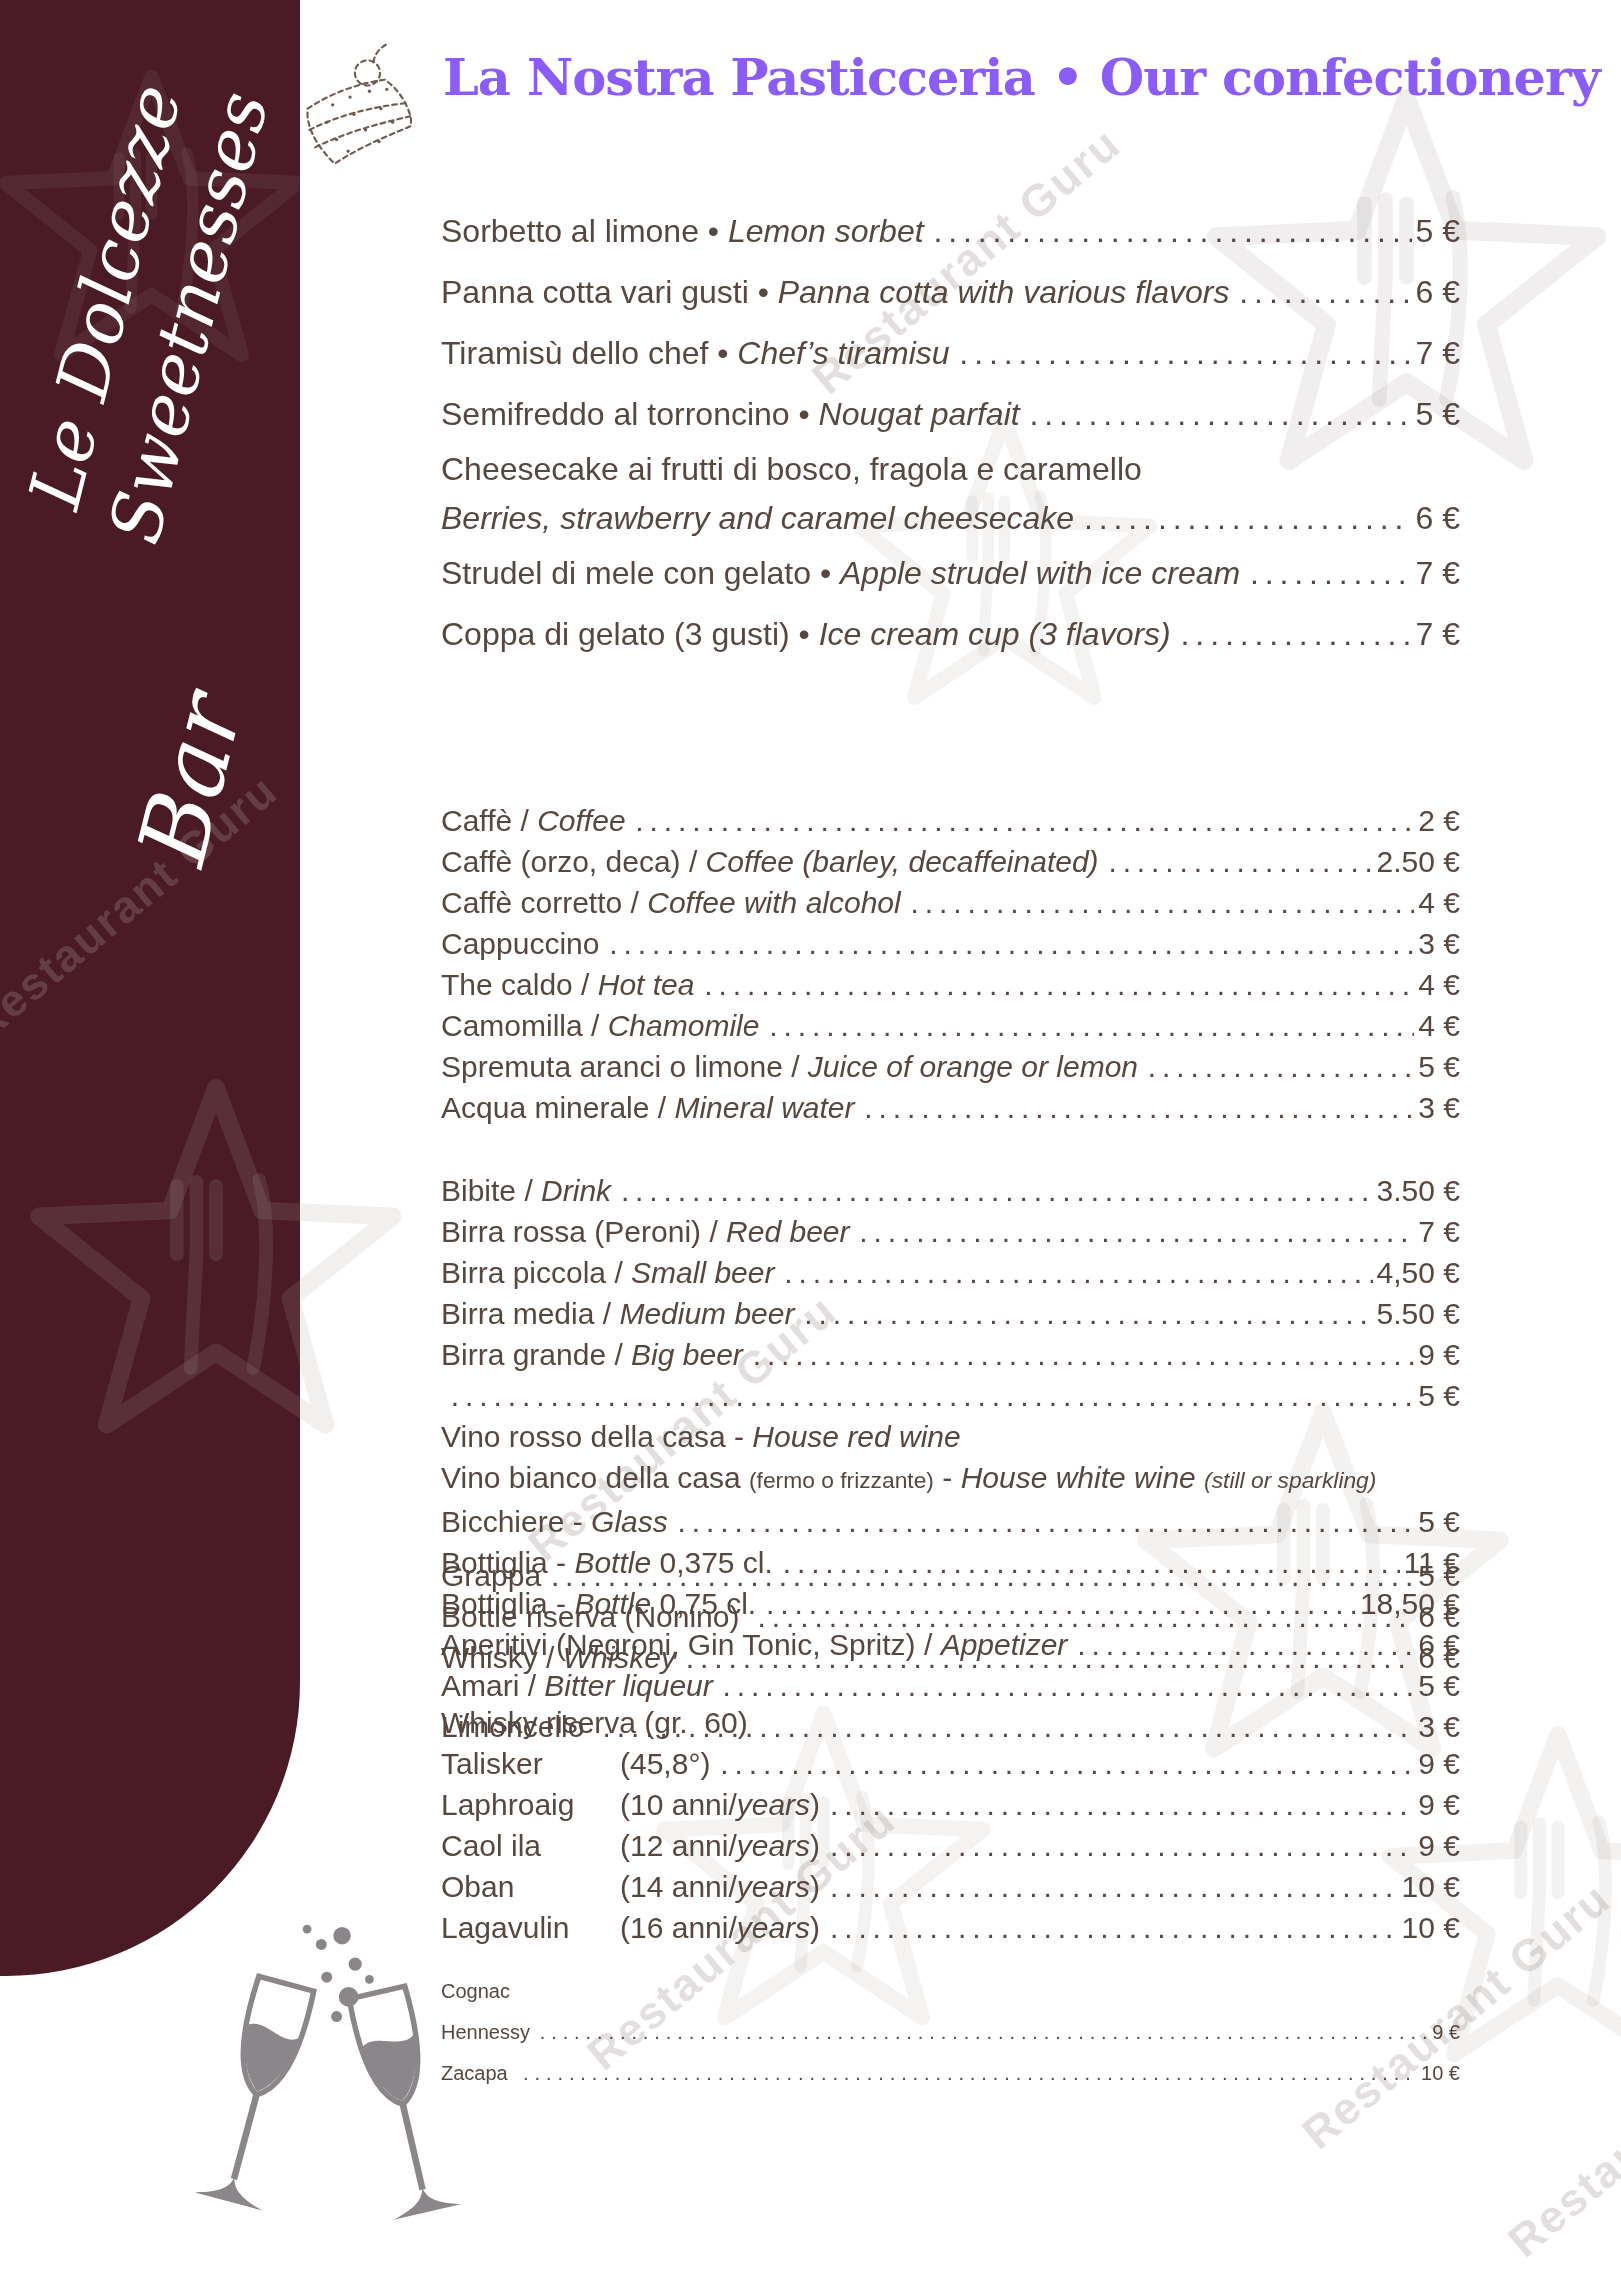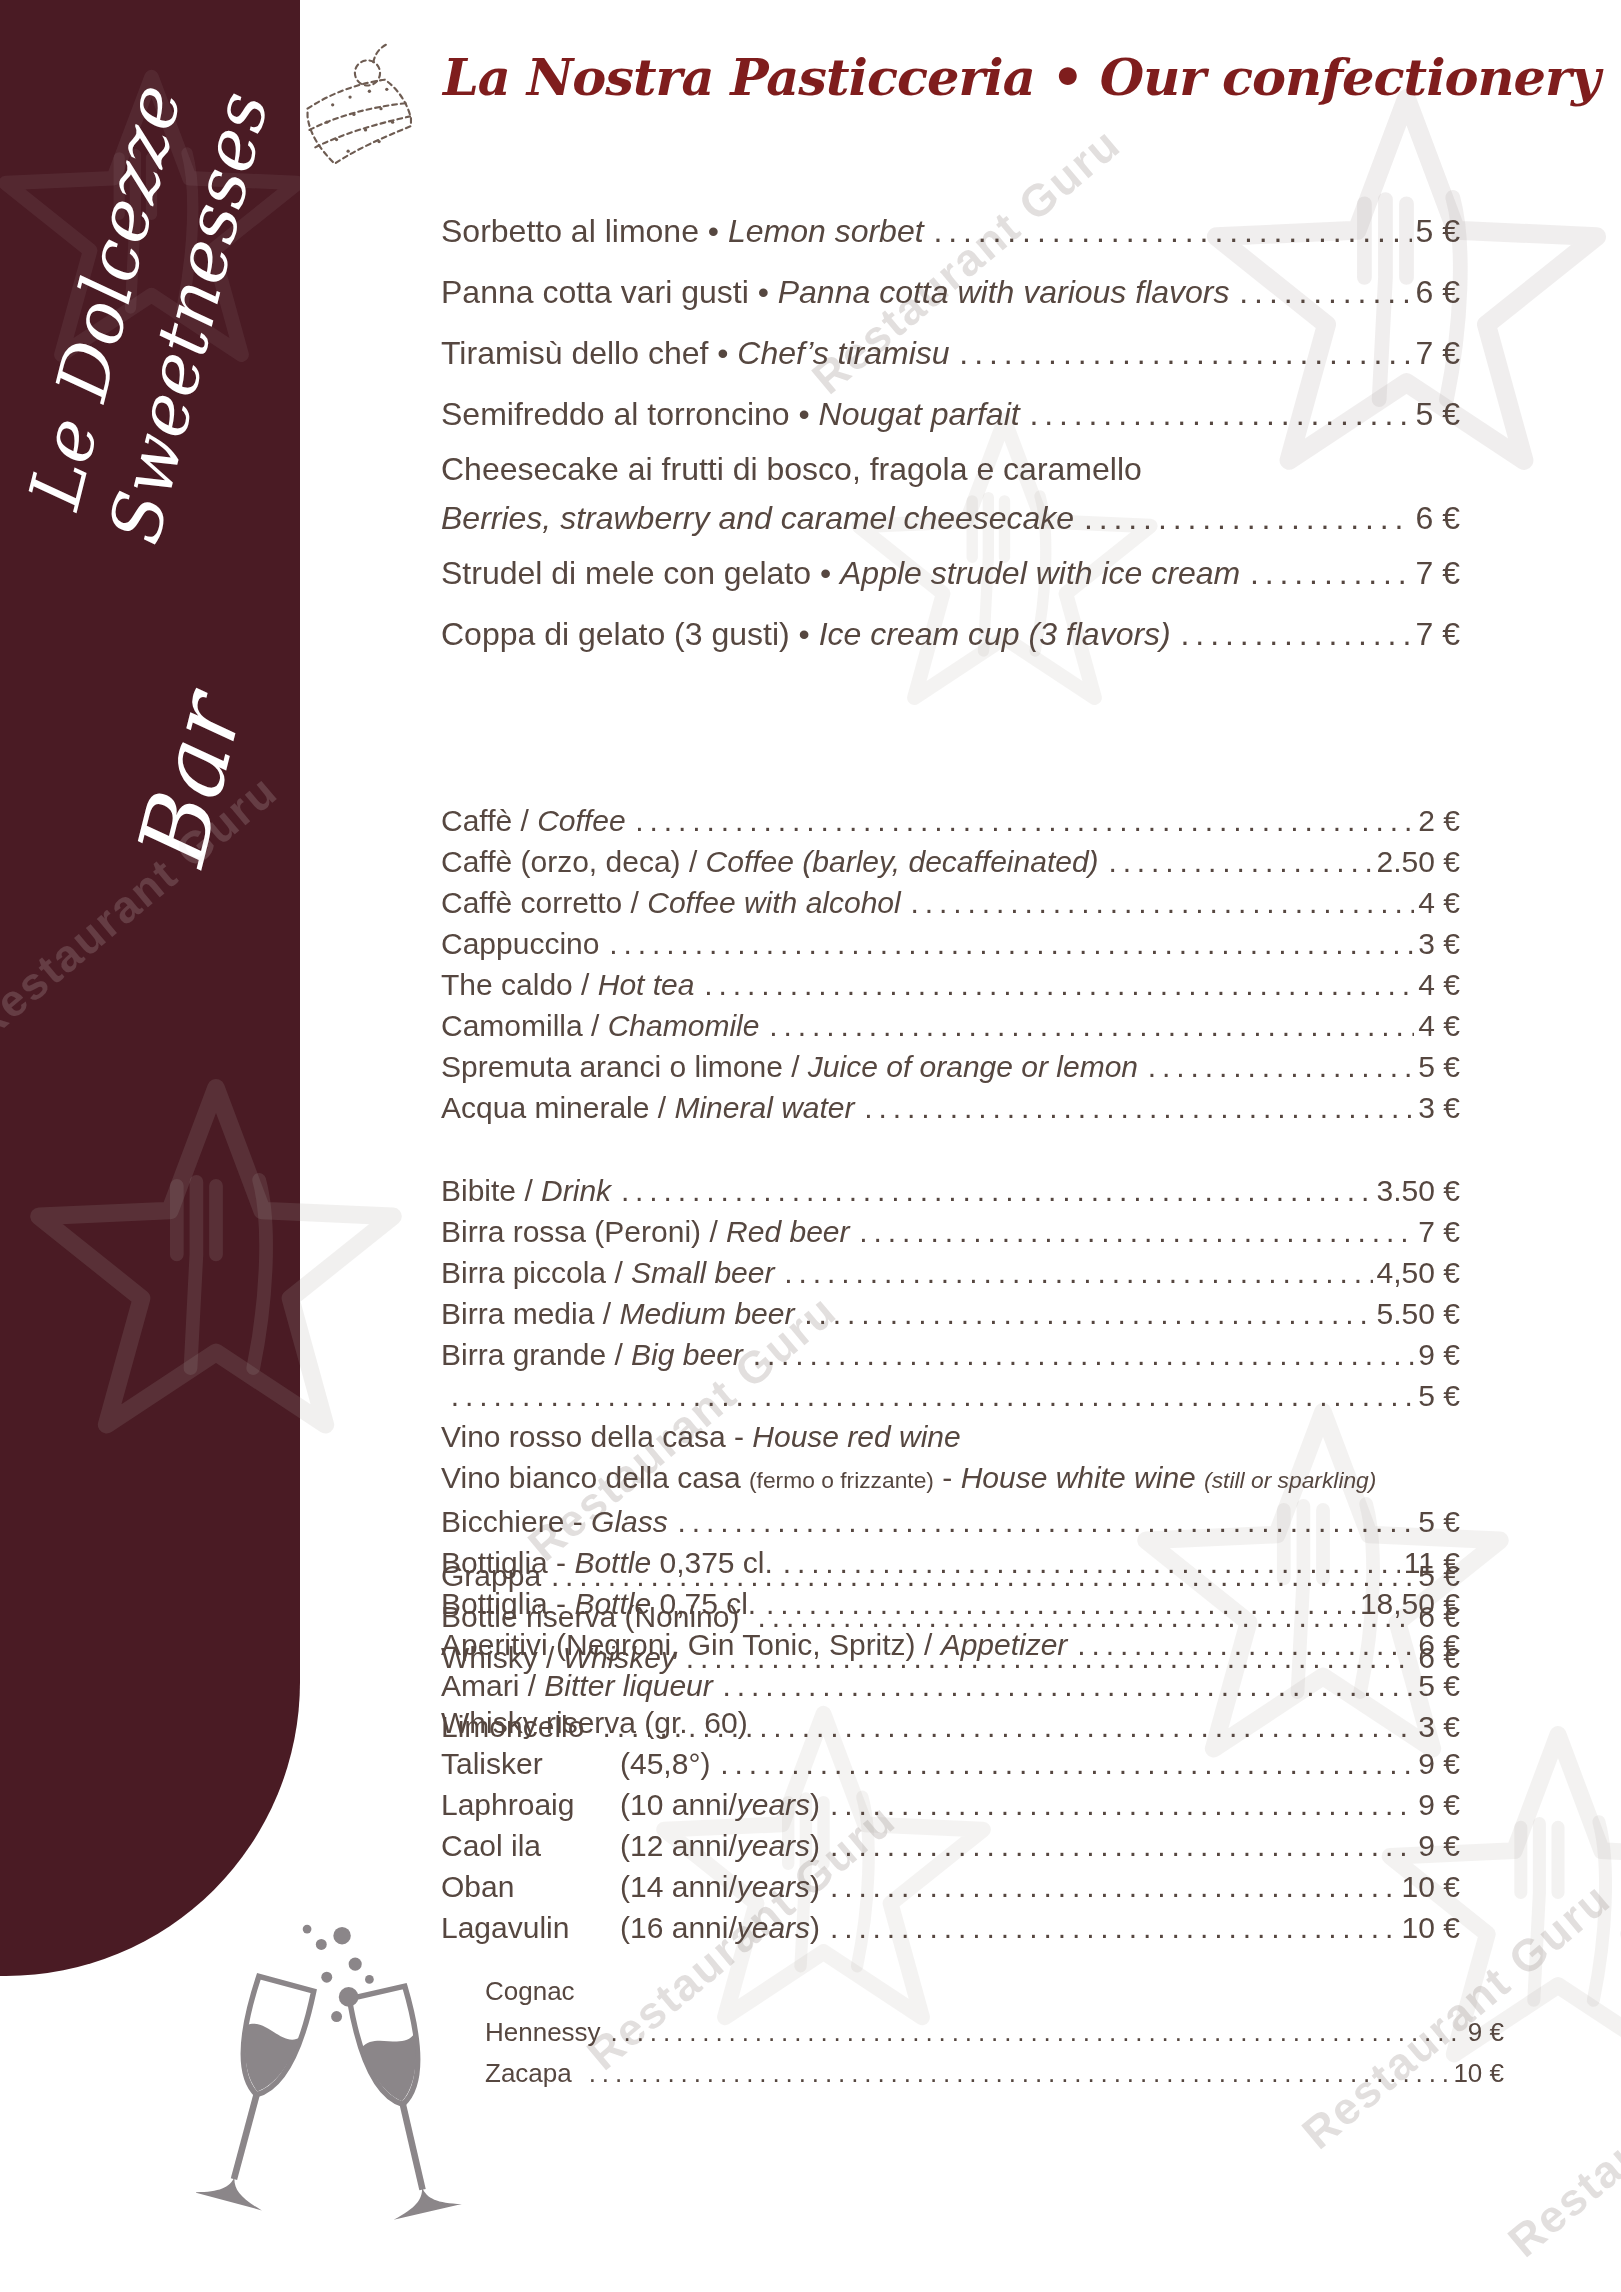--- a/index.html
+++ b/index.html
@@ -23,22 +23,22 @@
     font-size:71px; line-height:86px; transform:rotate(-76deg);
   }
   .label-bar{
     left:44px; top:725px; width:294px;
     font-size:94px; line-height:108px; transform:rotate(-76deg);
   }
 
   
   .title{
     position:absolute; left:443px; top:47px; margin:0;
-    font-family:"DejaVu Serif",serif; font-style:italic; font-weight:600;
-    font-size:51px; letter-spacing:-1px; color:#7f1d1d; white-space:nowrap;
+    font-family:"DejaVu Serif",serif; font-weight:600;
+    font-size:51px; letter-spacing:-1px; color:#8b5cf6; white-space:nowrap;
   }
   .cake{ position:absolute; left:294px; top:41px; width:145px; height:145px; }
 
   
   .menu{ position:absolute; left:441px; width:1019px; color:#564740; }
   .menu .row{ display:flex; align-items:baseline; }
   .seg{ white-space:pre; }
   .seg.i{ font-style:italic; }
   .seg.rs{ font-size:0.76em; }
   .seg.is{ font-style:italic; font-size:0.76em; }
@@ -54,21 +54,21 @@
   .sec-desserts .row.tight{ line-height:49px; }
 
   .sec-coffee { top:800px;  font-size:30px; }
   .sec-coffee  .row{ line-height:41px;justify-content:space-between; }
   .sec-drinks { top:1170px; font-size:30px; }
   .sec-drinks  .row{ line-height:41px; }
   .sec-spirits{ top:1555px; font-size:30px; }
   .sec-spirits .row{ line-height:41px; }
   .sec-whisky { top:1702px; font-size:30px; }
   .sec-whisky  .row{ line-height:41px; }
-  .sec-cognac { top:1971px; font-size:26px;margin-left:44px; }
+  .sec-cognac { top:1971px; font-size:20px; }
   .sec-cognac  .row{ line-height:41px; }
 
   
   .wm{
     position:absolute; font-weight:bold; font-size:45px; letter-spacing:2px;
     color:rgba(150,140,137,0.28); transform:rotate(-40deg); white-space:nowrap;
     pointer-events:none;
   }
   .wm.on-dark{ color:rgba(225,214,214,0.18); }
   .star{ position:absolute; pointer-events:none; }

